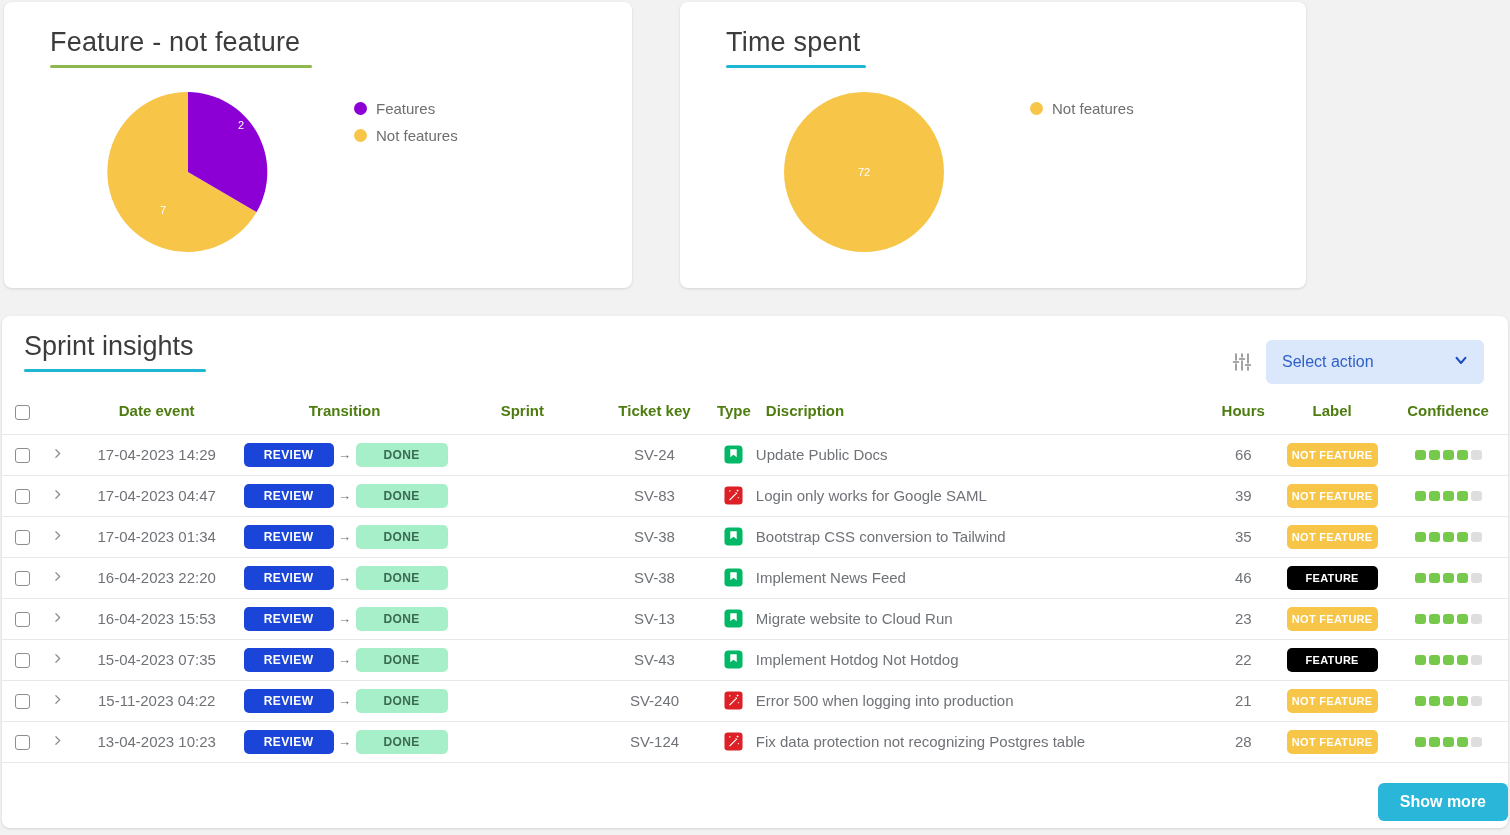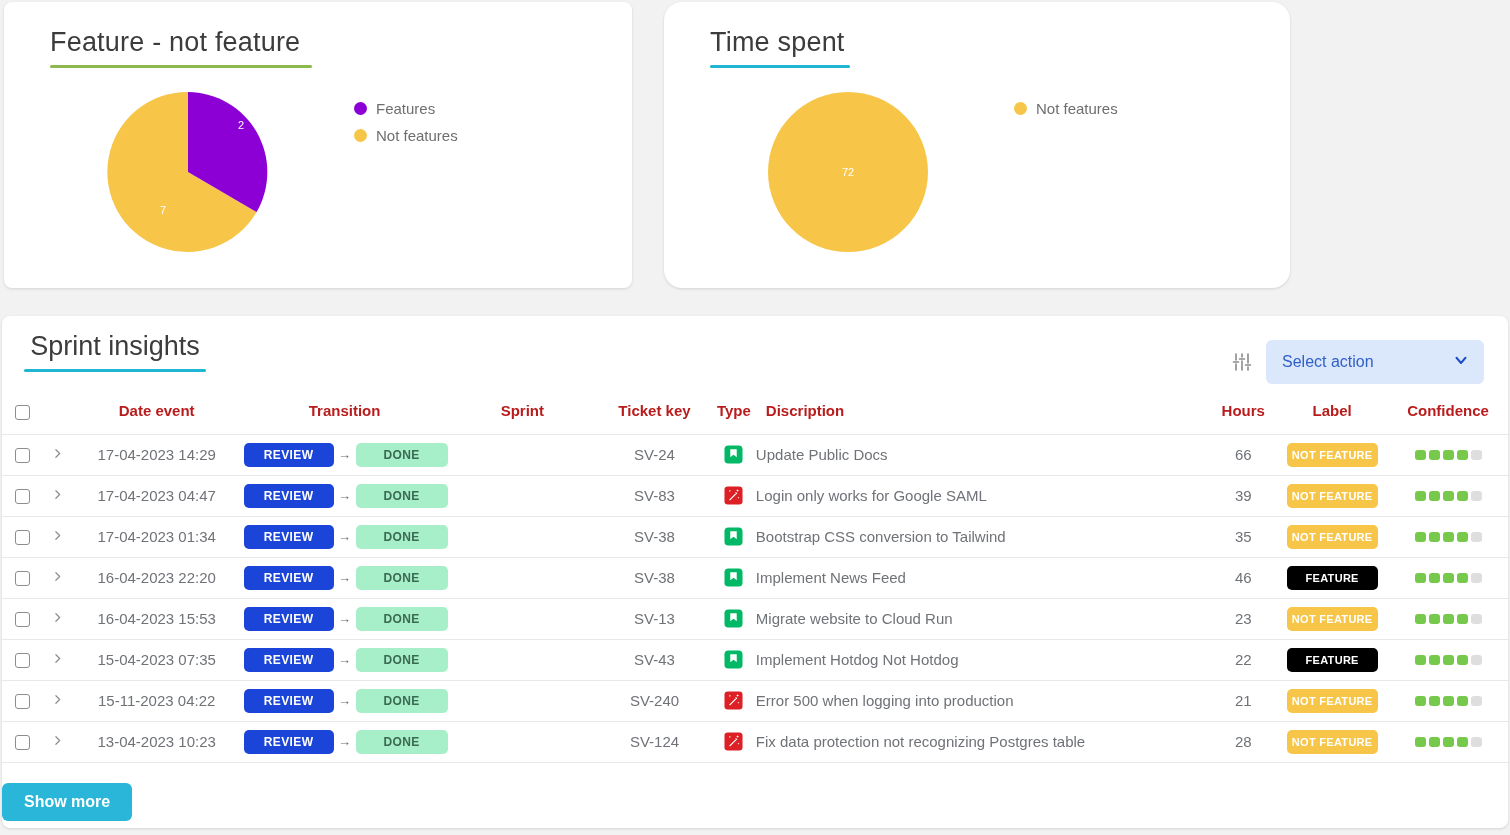--- a/index.html
+++ b/index.html
@@ -8,32 +8,32 @@
     width: 1510px; height: 835px;
     background: #f2f2f2;
     font-family: "Liberation Sans", sans-serif;
     overflow: hidden;
   }
   .page { position: relative; width: 1510px; height: 835px; }
 
   
   .cards-row {
     display: flex;
-    gap: 32px;
+    gap: 48px;
     padding: 2px 0 0 2px;
   }
   .card {
     background: #ffffff;
     border-radius: 8px;
     box-shadow: 0 1px 3px rgba(0,0,0,.13);
     position: relative;
   }
   .card-chart { height: 286px; padding: 20px 24px 0 24px; }
   #card-feature { width: 628px; margin-left: 2px; }
-  #card-time    { width: 626px; border-radius: 18px; }
+  #card-time    { width: 626px; }
 
   .card-title {
     font-size: 27px;
     font-weight: 400;
     color: #3c3c3c;
     letter-spacing: .2px;
     margin: 6px 0 0 22px;
     display: inline-block;
     padding-bottom: 9px;
     line-height: 1.05;
@@ -69,40 +69,40 @@
   }
   .panel-header {
     display: flex;
     align-items: flex-start;
     justify-content: space-between;
     padding: 16px 24px 0 22px;
   }
   .panel-title-box { display: inline-block; }
   .panel-title {
     font-size: 27px; font-weight: 400; color: #3c3c3c;
-    line-height: 1.05; display: block; padding-bottom: 9px; text-align: center;
+    line-height: 1.05; display: block; padding-bottom: 9px;
   }
   #underline-sprint { width: 182px; background: #1fb6d4; height: 3px; border-radius: 2px; margin-left: 0; }
 
   .header-actions { display: flex; align-items: center; gap: 12px; margin-top: 8px; }
   .tune-icon { width: 24px; height: 24px; display: block; }
   .select-action {
     width: 218px; height: 44px;
     background: #dbe7fb;
     border-radius: 6px;
     display: flex; align-items: center; justify-content: space-between;
     padding: 0 14px 0 16px;
     cursor: pointer;
   }
   .select-action-label { font-size: 16px; color: #3060c7; }
 
   
   table.insights { width: 100%; border-collapse: collapse; margin-top: 18px; }
   table.insights thead th {
-    font-size: 15px; font-weight: bold; color: #b91c1c;
+    font-size: 15px; font-weight: bold; color: #4d7c0f;
     padding: 0 0 14px 0; text-align: center; white-space: nowrap;
   }
   table.insights tbody td {
     font-size: 15px; color: #6f7277;
     border-top: 1px solid #e8e8e8;
     height: 41px; padding: 0; text-align: center; white-space: nowrap;
   }
   tbody tr:last-child td { border-bottom: 1px solid #e8e8e8; }
 
   .col-check  { width: 42px; }
@@ -146,21 +146,21 @@
     width: 91px; height: 24px; border-radius: 5px;
     font-size: 11px; font-weight: bold; letter-spacing: .3px; color: #ffffff;
   }
   .label-notfeature { background: #f7c649; }
   .label-feature    { background: #000000; }
 
   .conf-dots { display: inline-flex; gap: 3px; align-items: center; }
   .conf-dot { width: 11px; height: 10px; border-radius: 3px; background: #dedede; }
   .conf-dot.on { background: #77c94b; }
 
-  .showmore-wrap { display: flex; justify-content: flex-start; margin-top: 20px; }
+  .showmore-wrap { display: flex; justify-content: flex-end; margin-top: 20px; }
   .showmore-btn {
     background: #29b6d8; color: #ffffff;
     border: none; border-radius: 6px;
     font-size: 16px; font-weight: bold;
     padding: 0 22px; height: 38px; cursor: pointer;
     font-family: "Liberation Sans", sans-serif;
   }
 </style>
 </head>
 <body>

